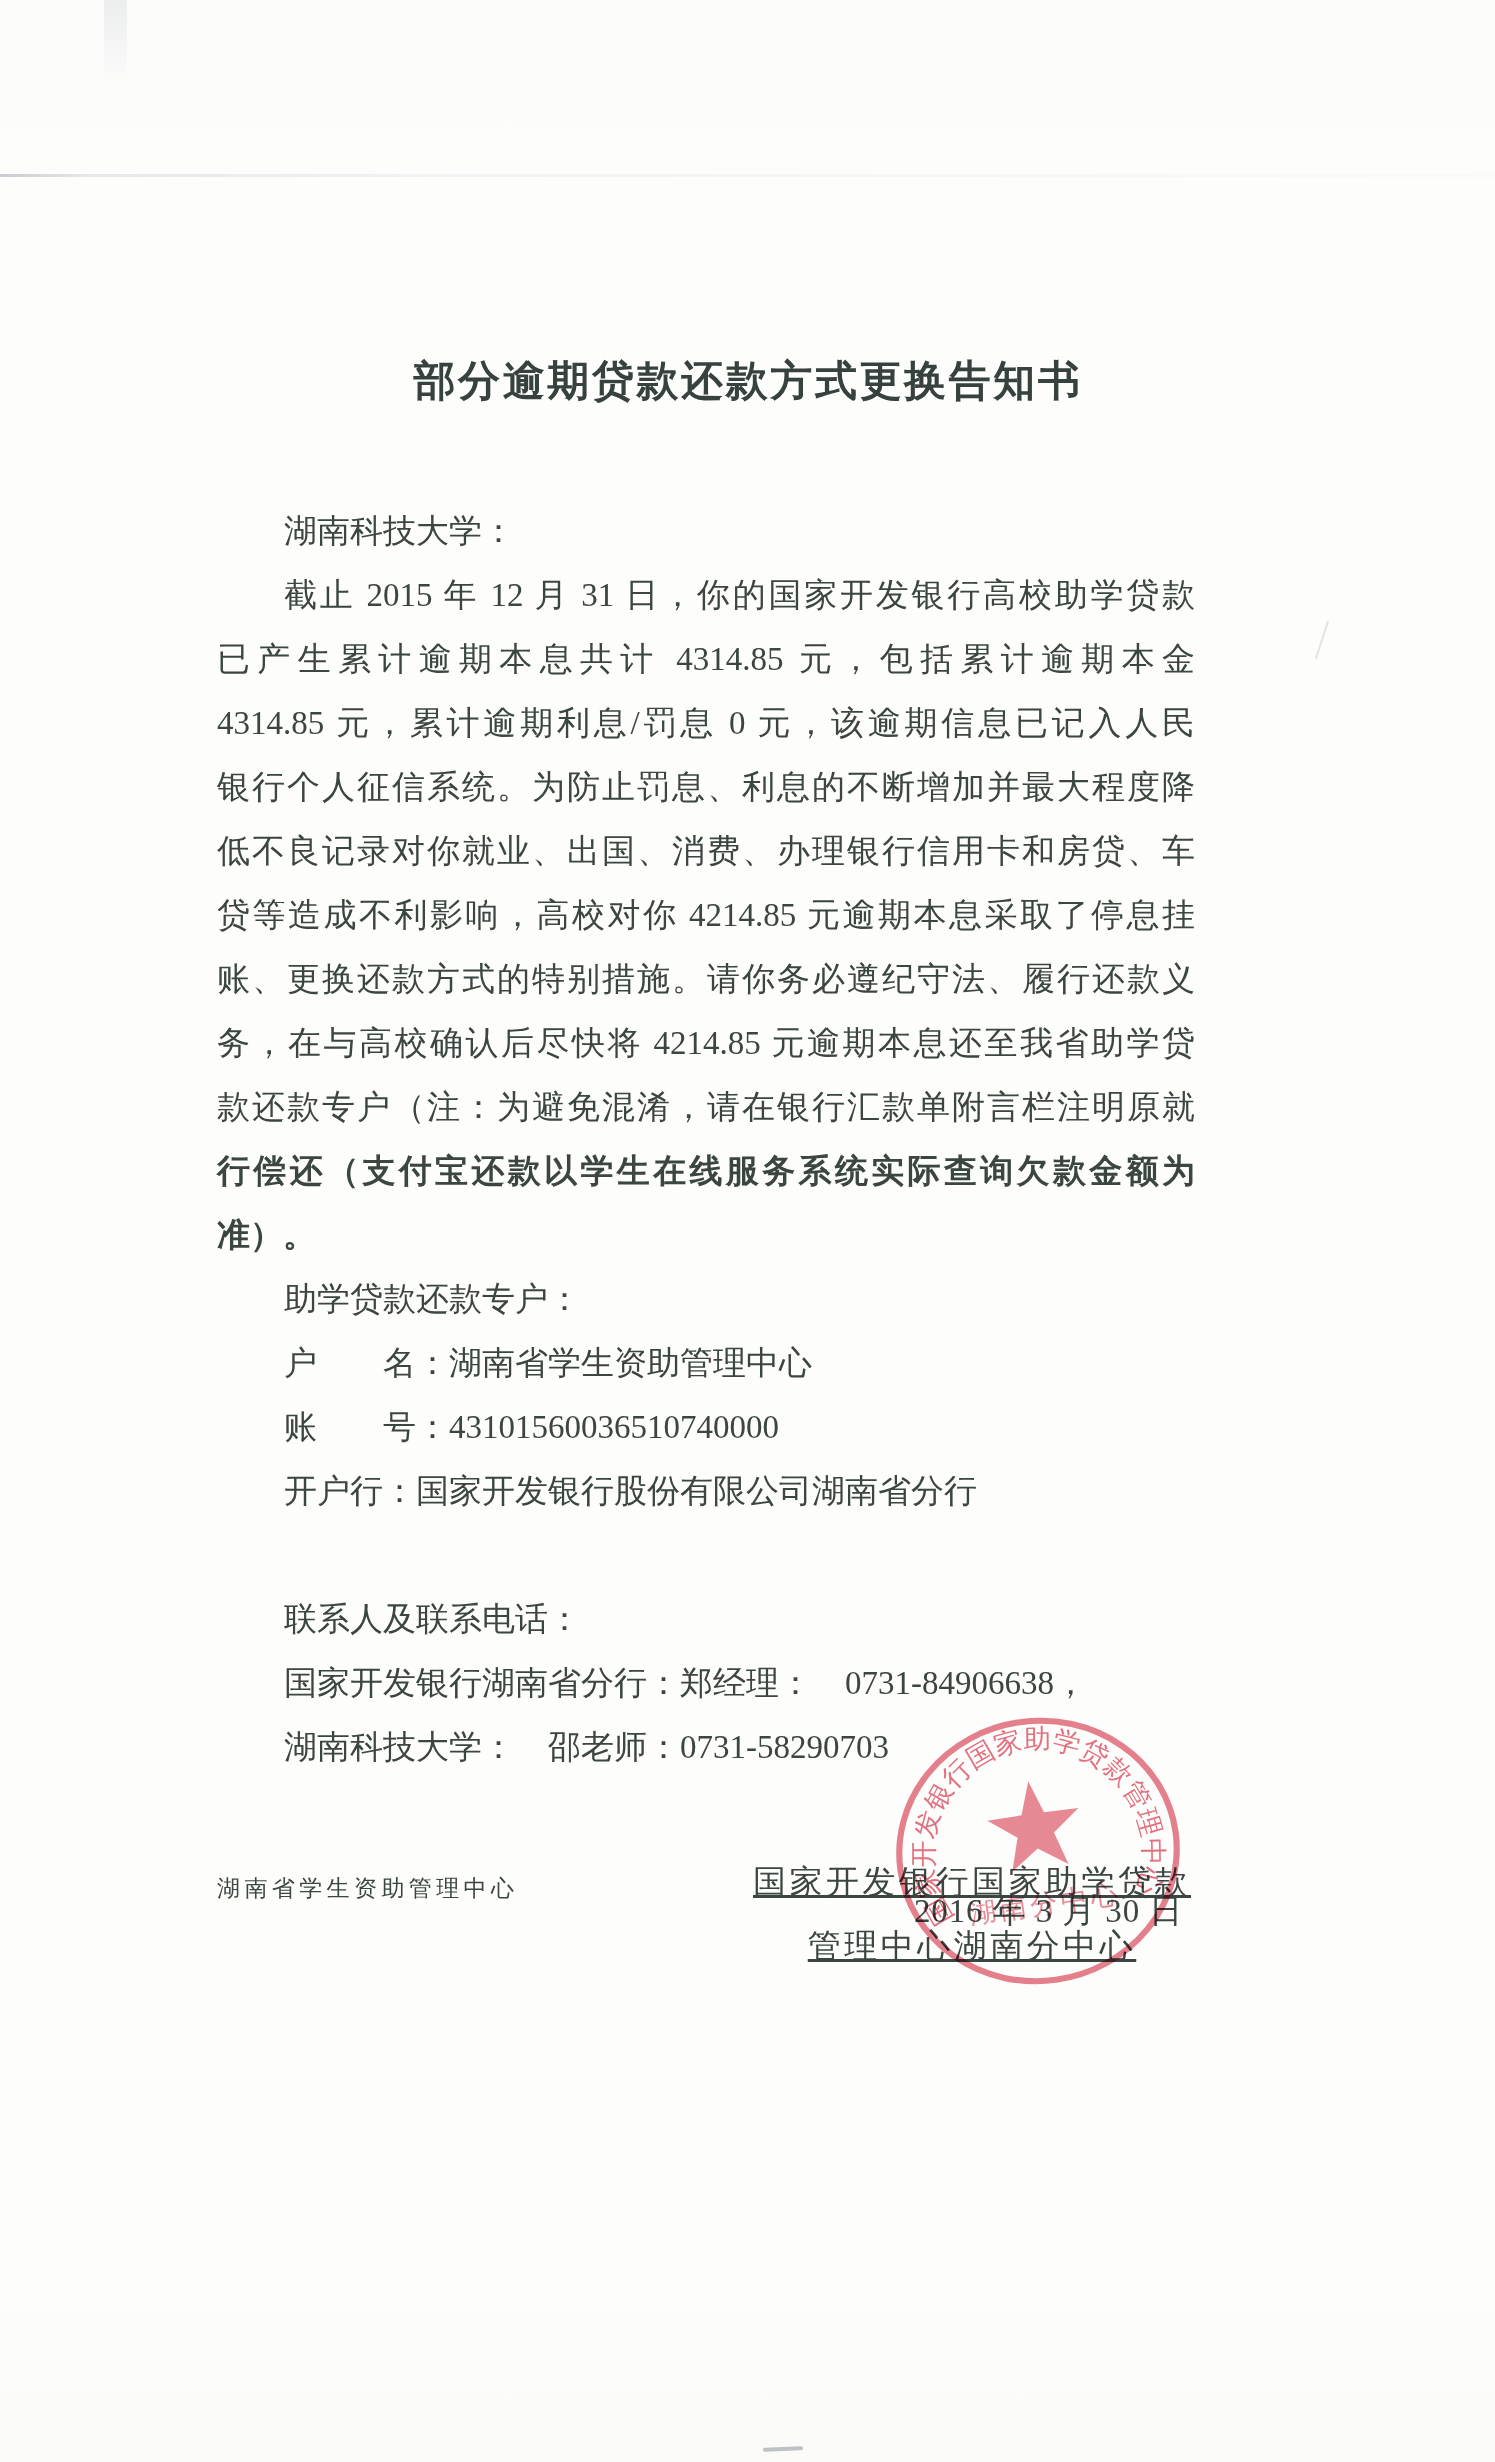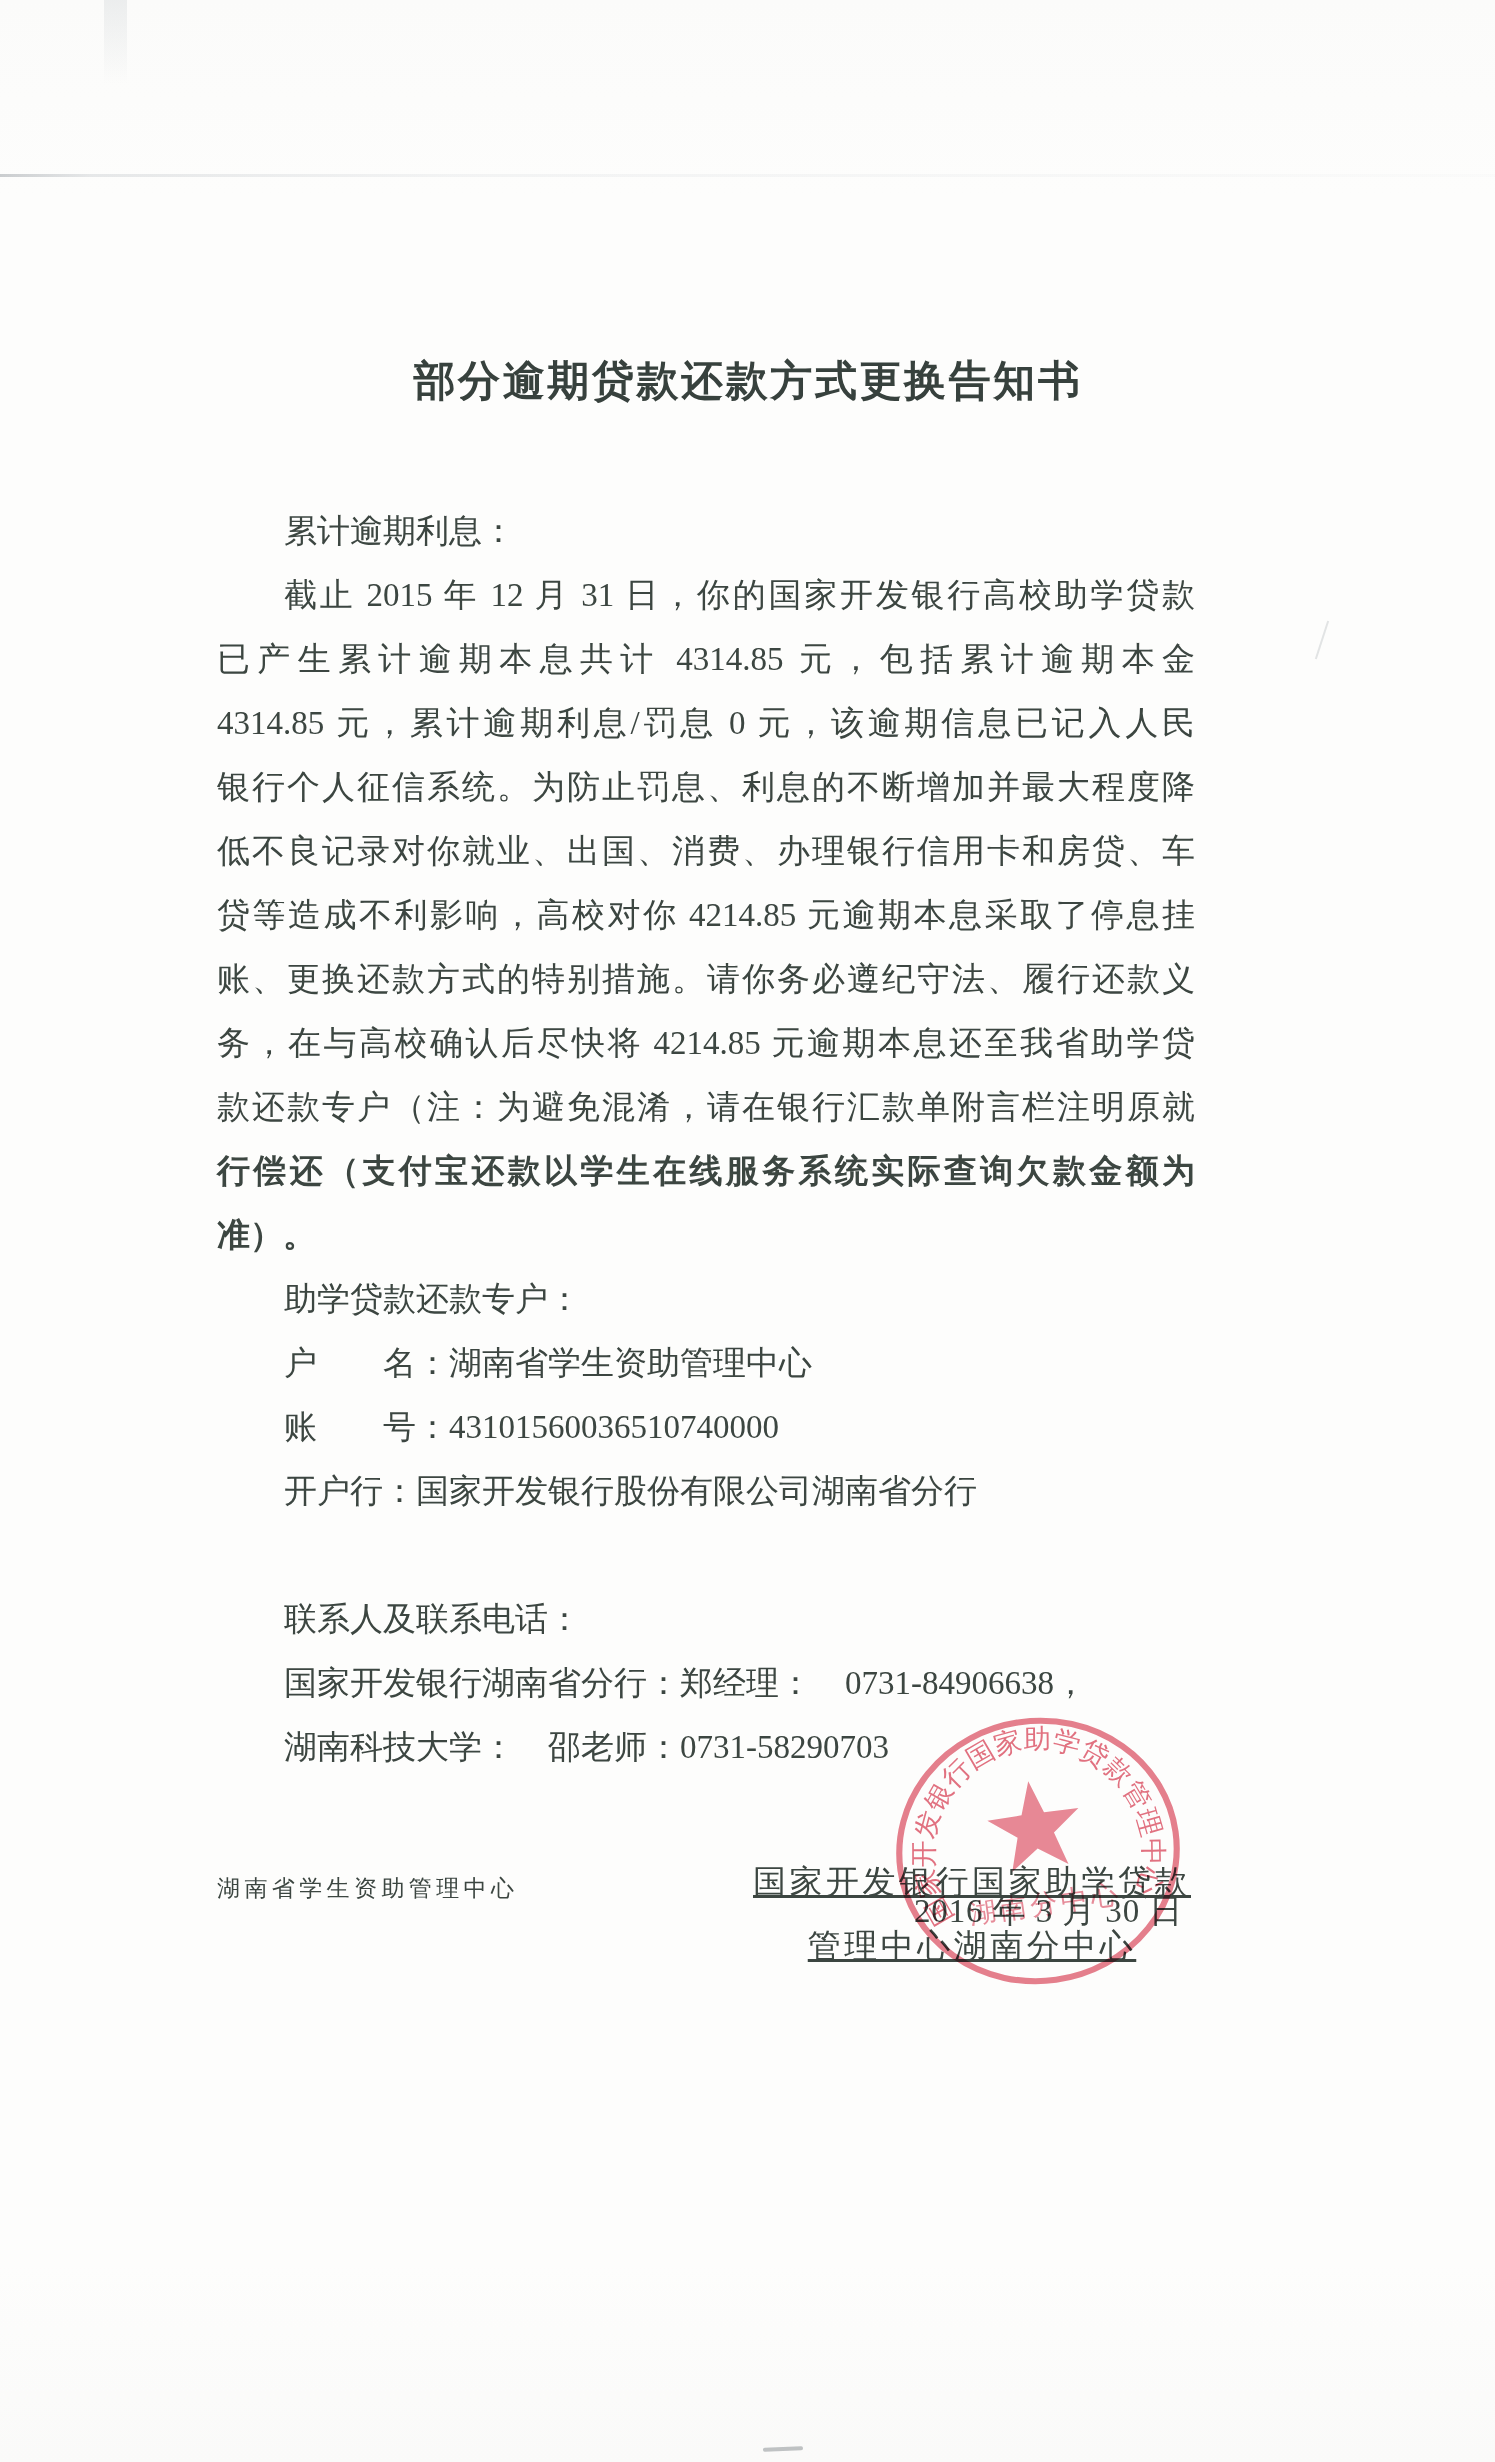--- a/index.html
+++ b/index.html
@@ -76,21 +76,21 @@
 <div class="page">
 
   <div class="streak-topleft"></div>
   <div class="crease"></div>
   <div class="mark-right"></div>
   <div class="smudge-bottom"></div>
 
   <div class="title">部分逾期贷款还款方式更换告知书</div>
 
   <div class="content">
-    <div class="line indent">累计逾期利息：</div>
+    <div class="line indent">湖南科技大学：</div>
     <div id="para-lines">
         <div class="line indent just"><span>截止 2015 年 12 月 31 日，你的国家开发银行高校助学贷款</span></div>
         <div class="line just"><span>已产生累计逾期本息共计 4314.85 元，包括累计逾期本金</span></div>
         <div class="line just"><span>4314.85 元，累计逾期利息/罚息 0 元，该逾期信息已记入人民</span></div>
         <div class="line just"><span>银行个人征信系统。为防止罚息、利息的不断增加并最大程度降</span></div>
         <div class="line just"><span>低不良记录对你就业、出国、消费、办理银行信用卡和房贷、车</span></div>
         <div class="line just"><span>贷等造成不利影响，高校对你 4214.85 元逾期本息采取了停息挂</span></div>
         <div class="line just"><span>账、更换还款方式的特别措施。请你务必遵纪守法、履行还款义</span></div>
         <div class="line just"><span>务，在与高校确认后尽快将 4214.85 元逾期本息还至我省助学贷</span></div>
         <div class="line just"><span>款还款专户（注：为避免混淆，请在银行汇款单附言栏注明原就</span></div>

